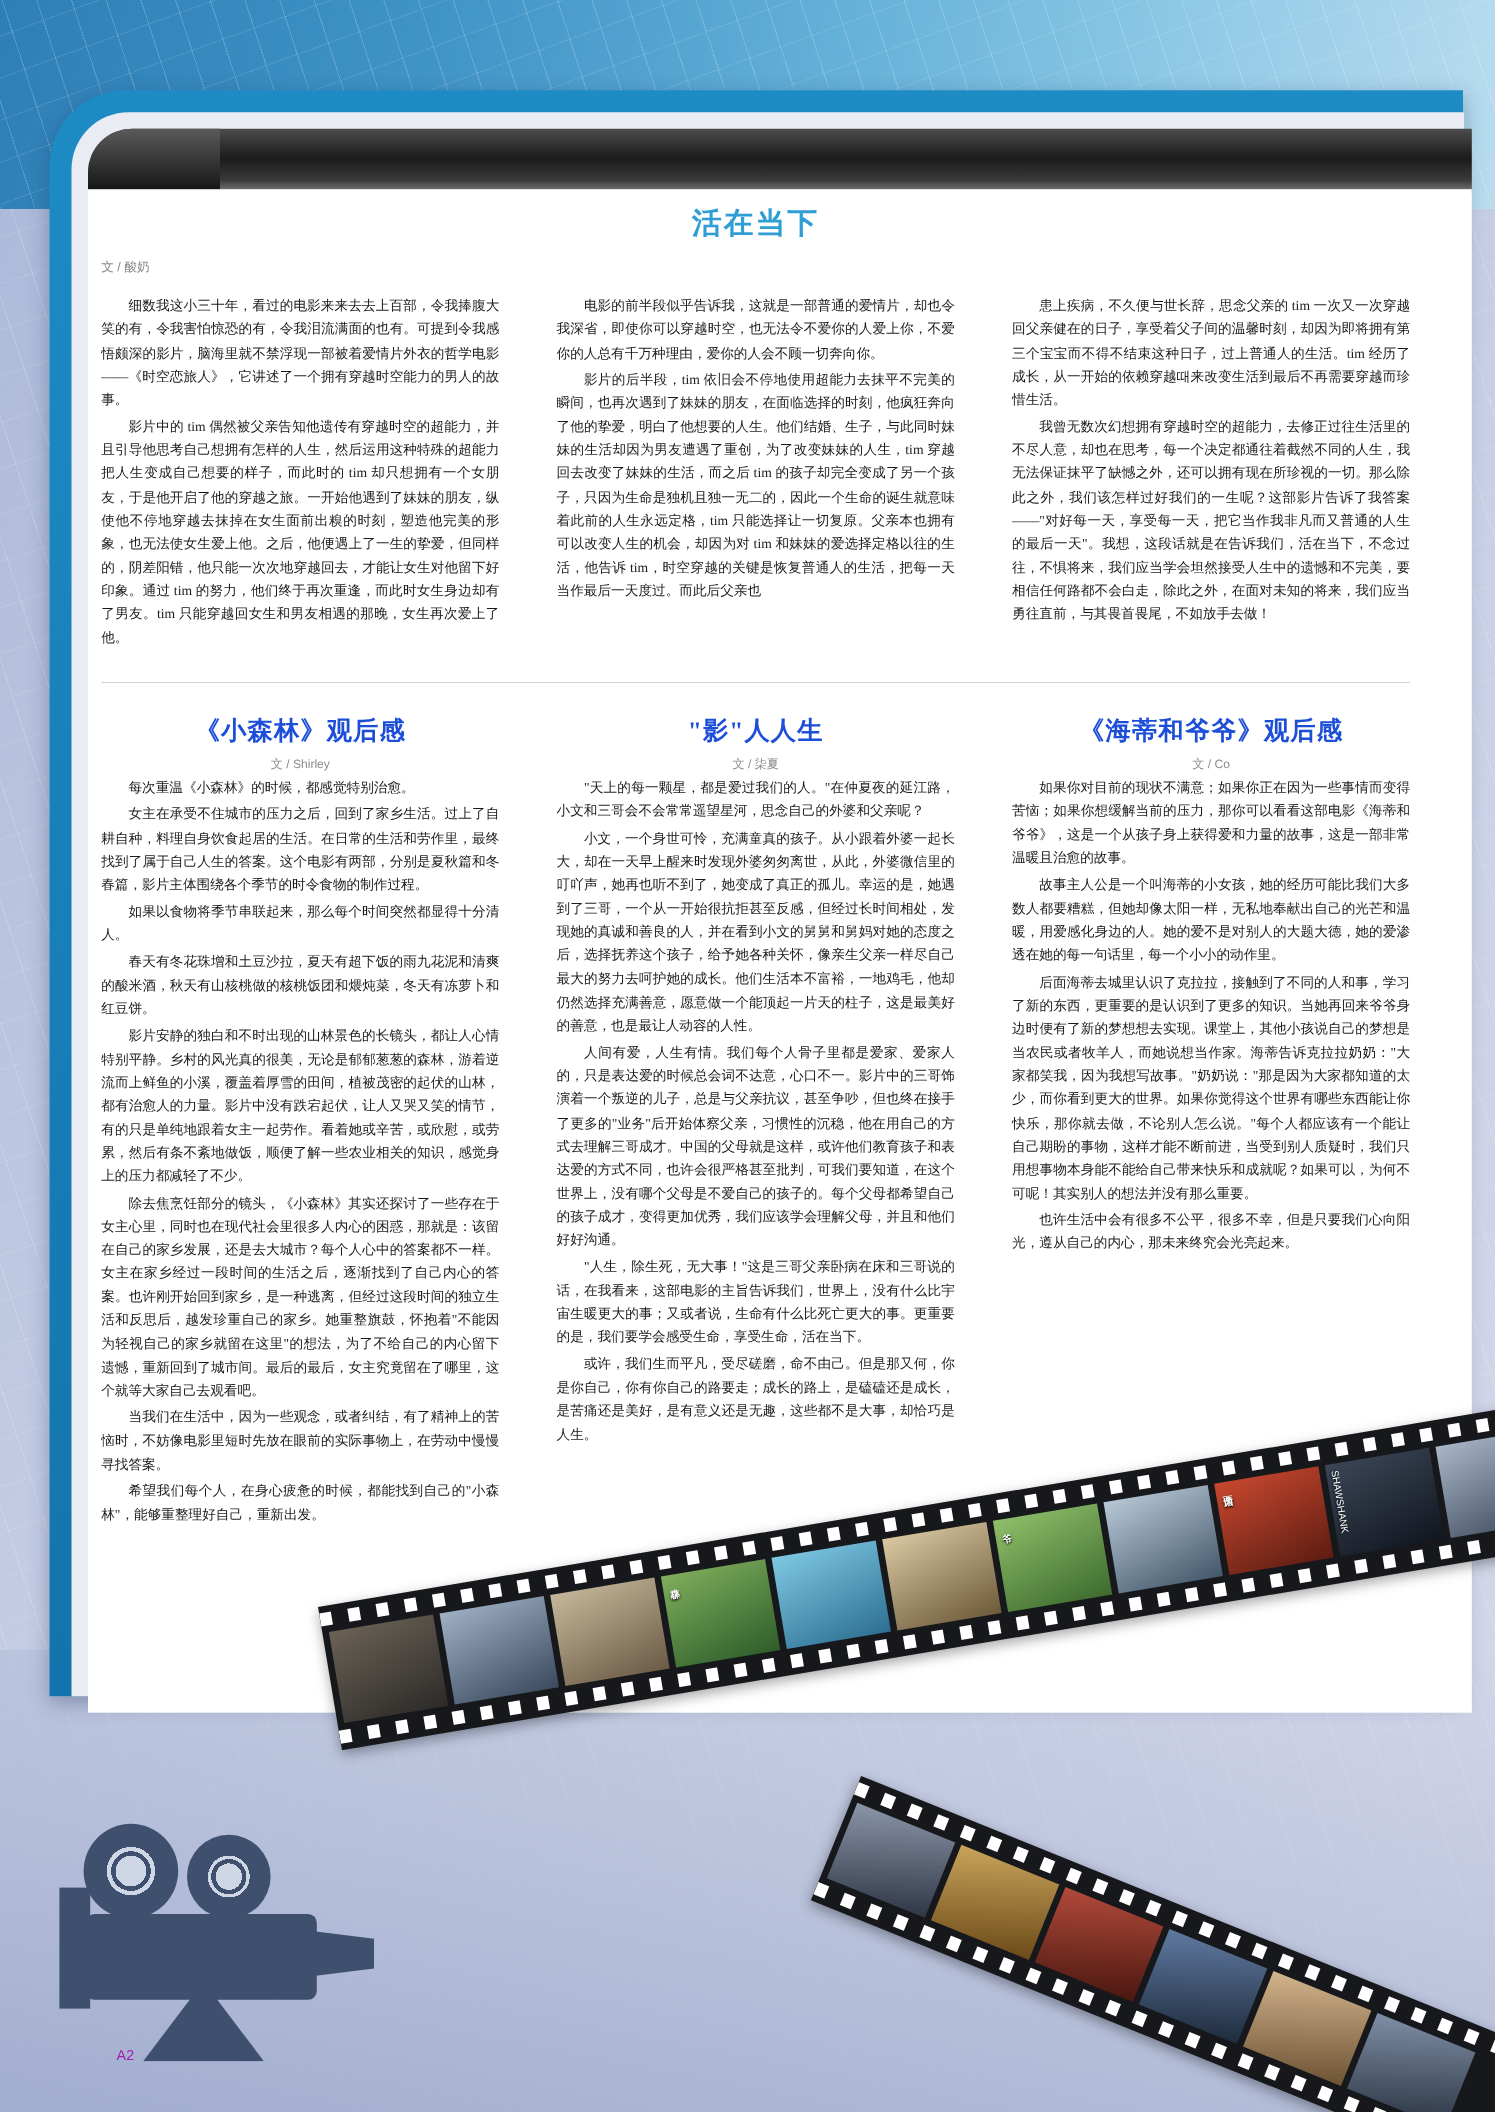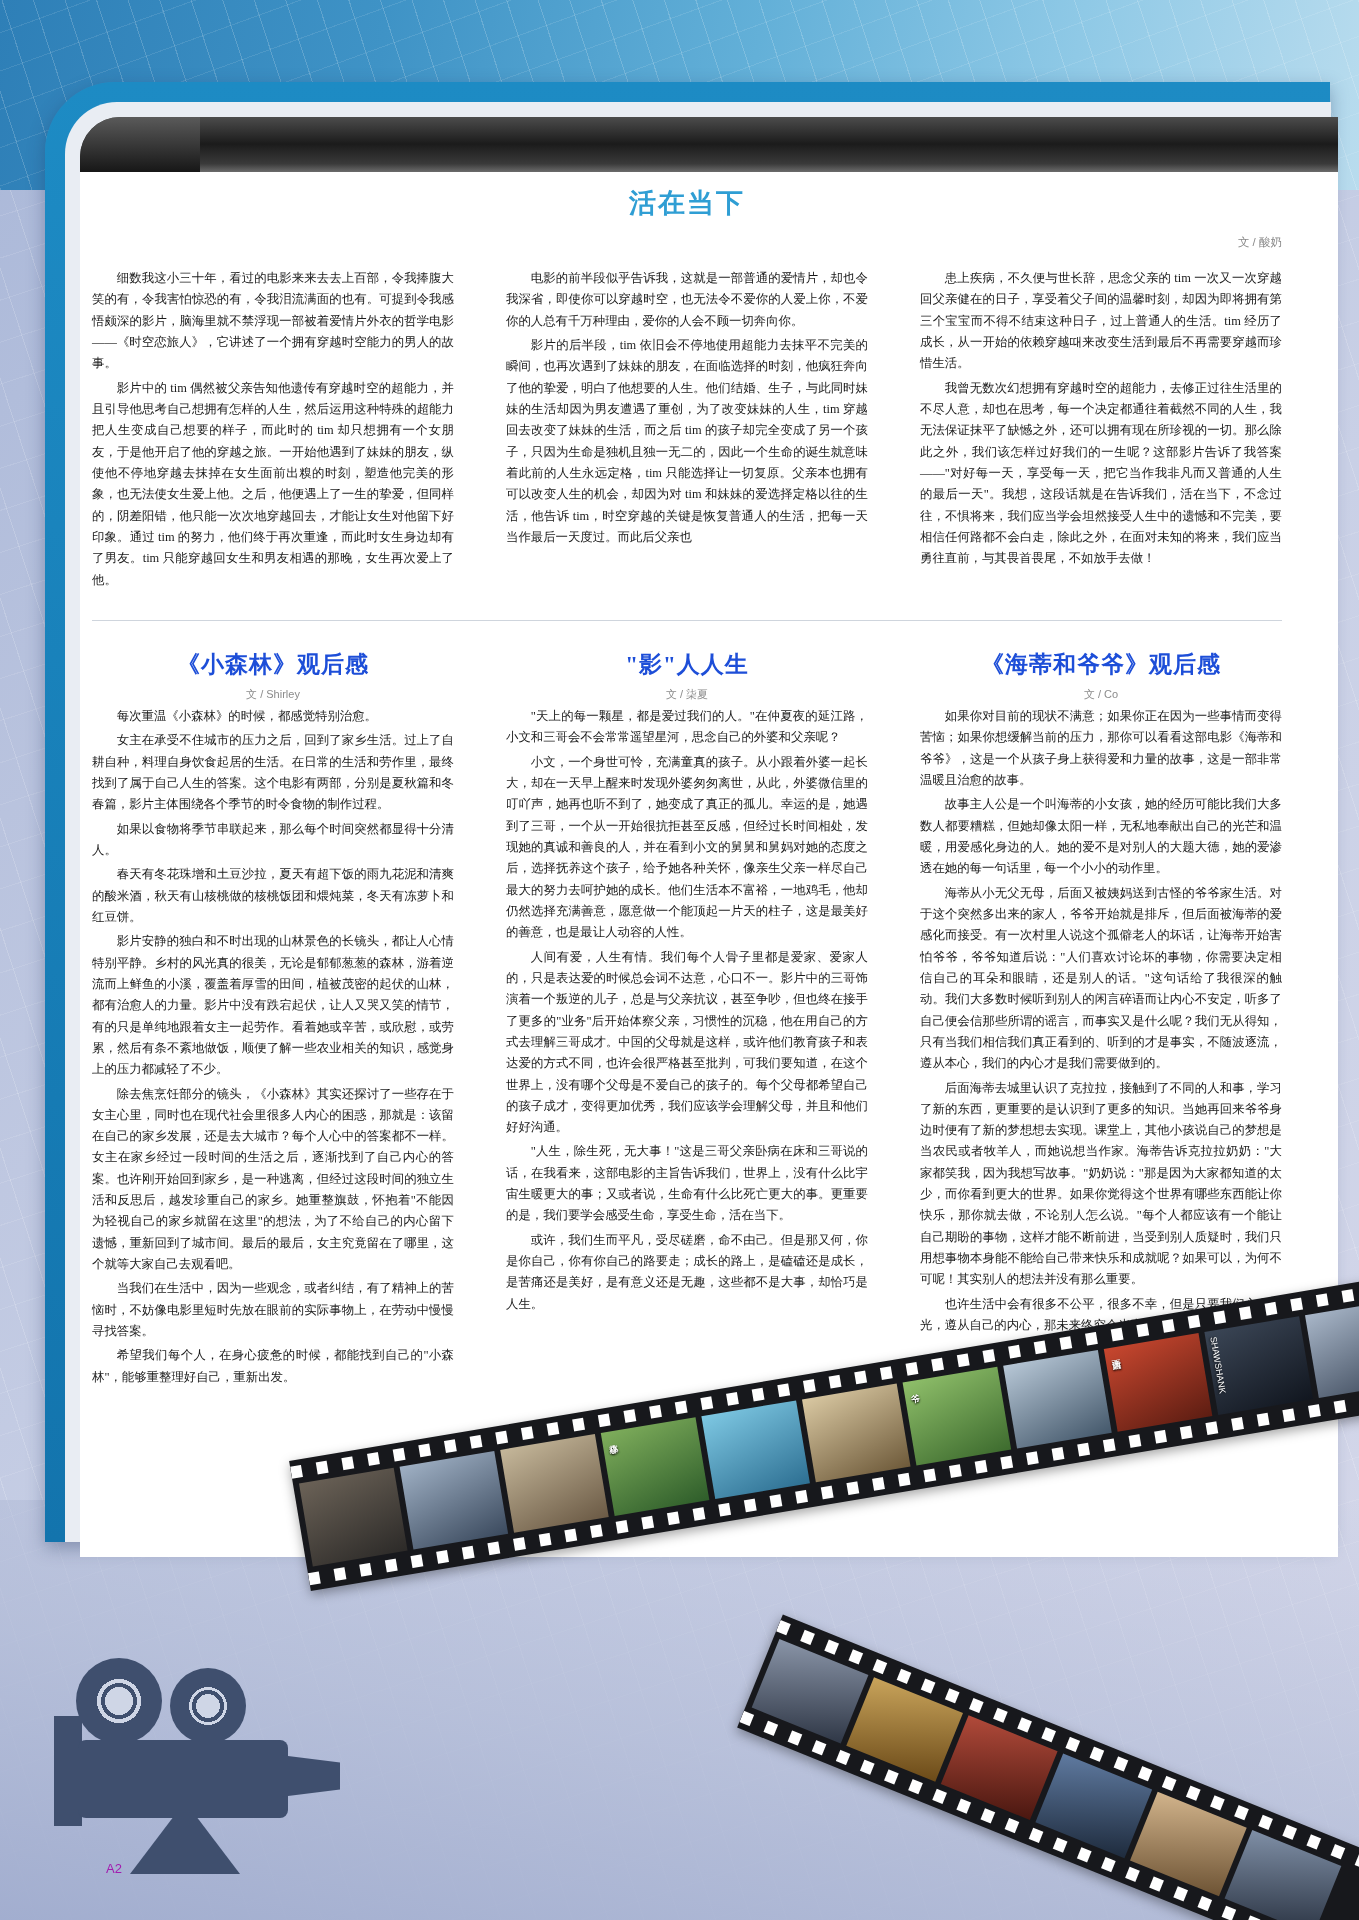--- a/index.html
+++ b/index.html
@@ -48,21 +48,21 @@
     border-radius:40px 0 0 0;background:linear-gradient(180deg,#5a5a5a,#111);}
   .page{position:absolute;left:80px;top:172px;width:1258px;height:1385px;background:#fff;}
 
   
   .content{position:absolute;left:92px;top:185px;width:1190px;}
 
   .head-title{
     text-align:center;color:#2f9ed4;font-size:27px;font-weight:bold;
     letter-spacing:2px;margin-bottom:14px;
   }
-  .byline{text-align:right;color:#888;font-size:11.5px;margin-bottom:18px;}
+  .byline{text-align:left;color:#888;font-size:11.5px;margin-bottom:18px;}
 
   .cols3{display:flex;gap:52px;}
   .col{width:374px;}
   .col p{
     margin:0 0 3px 0;font-size:12.4px;line-height:1.72;color:#1a1a1a;
     text-align:justify;text-indent:2em;
     font-family:"Liberation Serif","DejaVu Serif",serif;
   }
 
   .divider{height:1px;background:#cfd5dd;margin:26px 0 0 0;}
@@ -168,21 +168,20 @@
       <p>或许，我们生而平凡，受尽磋磨，命不由己。但是那又何，你是你自己，你有你自己的路要走；成长的路上，是磕磕还是成长，是苦痛还是美好，是有意义还是无趣，这些都不是大事，却恰巧是人生。</p>
     </div>
 
     <div class="col">
       <div class="sec-head">
         <div class="sec-title">《海蒂和爷爷》观后感</div>
         <div class="sec-by">文 / Co</div>
       </div>
       <p>如果你对目前的现状不满意；如果你正在因为一些事情而变得苦恼；如果你想缓解当前的压力，那你可以看看这部电影《海蒂和爷爷》，这是一个从孩子身上获得爱和力量的故事，这是一部非常温暖且治愈的故事。</p>
       <p>故事主人公是一个叫海蒂的小女孩，她的经历可能比我们大多数人都要糟糕，但她却像太阳一样，无私地奉献出自己的光芒和温暖，用爱感化身边的人。她的爱不是对别人的大题大德，她的爱渗透在她的每一句话里，每一个小小的动作里。</p>
-      <p>海蒂从小无父无母，后面又被姨妈送到古怪的爷爷家生活。对于这个突然多出来的家人，爷爷开始就是排斥，但后面被海蒂的爱感化而接受。有一次村里人说这个孤僻老人的坏话，让海蒂开始害怕爷爷，爷爷知道后说："人们喜欢讨论坏的事物，你需要决定相信自己的耳朵和眼睛，还是别人的话。"这句话给了我很深的触动。我们大多数时候听到别人的闲言碎语而让内心不安定，听多了自己便会信那些所谓的谣言，而事实又是什么呢？我们无从得知，只有当我们相信我们真正看到的、听到的才是事实，不随波逐流，遵从本心，我们的内心才是我们需要做到的。</p>
       <p>后面海蒂去城里认识了克拉拉，接触到了不同的人和事，学习了新的东西，更重要的是认识到了更多的知识。当她再回来爷爷身边时便有了新的梦想想去实现。课堂上，其他小孩说自己的梦想是当农民或者牧羊人，而她说想当作家。海蒂告诉克拉拉奶奶："大家都笑我，因为我想写故事。"奶奶说："那是因为大家都知道的太少，而你看到更大的世界。如果你觉得这个世界有哪些东西能让你快乐，那你就去做，不论别人怎么说。"每个人都应该有一个能让自己期盼的事物，这样才能不断前进，当受到别人质疑时，我们只用想事物本身能不能给自己带来快乐和成就呢？如果可以，为何不可呢！其实别人的想法并没有那么重要。</p>
       <p>也许生活中会有很多不公平，很多不幸，但是只要我们心向阳光，遵从自己的内心，那未来终究会光亮起来。</p>
     </div>
 
   </div>
 </div>
 
 <div class="filmwrap">
   <div class="strip strip1">
     <div class="perf t"></div>

